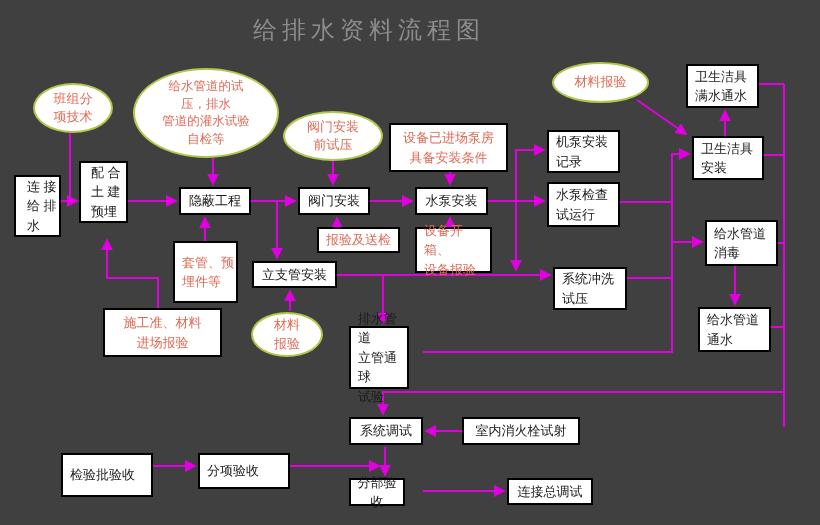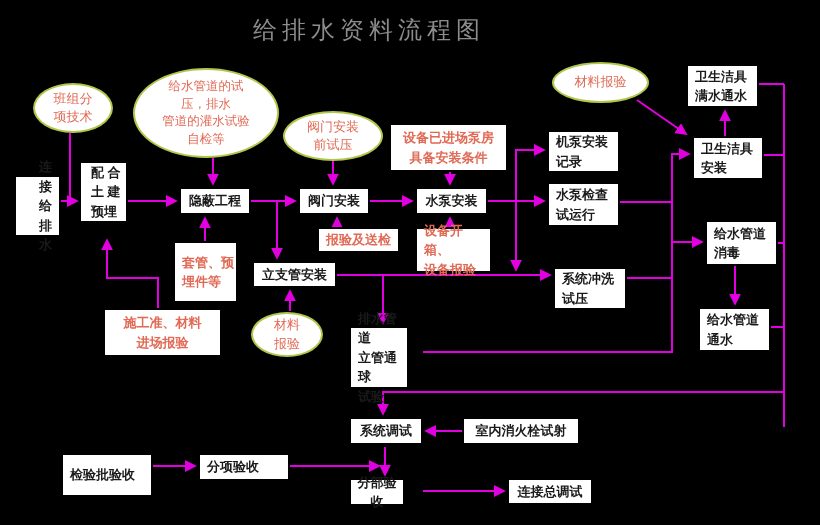--- a/index.html
+++ b/index.html
@@ -1,32 +1,32 @@
 <!DOCTYPE html>
 <html style="--line: #E000E0; --boxb: #000000; --ellb: #AFC74B; --red: #E06A55; --blk: #1A1A1A; --ttl: #8C8C8C;"><head>
 <meta charset="utf-8">
 <style>
   :root{
     --line:#E000E0; --boxb:#000000; --ellb:#AFC74B;
     --red:#E06A55; --blk:#1A1A1A; --ttl:#8C8C8C;
   }
   html,body{margin:0;padding:0;background:#ffffff;}
   #stage{
-    position:relative;width:820px;height:525px;background:#000000;overflow:hidden;
+    position:relative;width:820px;height:525px;background:#404040;overflow:hidden;
     font-family:"Liberation Sans","DejaVu Sans",sans-serif;
   }
   #connectors{position:absolute;left:0;top:0;z-index:1;}
   #connectors polyline{fill:none;stroke:var(--line);stroke-width:2;}
   .ah{fill:var(--line);}
   .box{
     position:absolute;z-index:2;box-sizing:border-box;background:#ffffff;
     border:2px solid var(--boxb);color:var(--blk);
     font-size:13px;line-height:1.5;white-space:pre-line;
     display:flex;align-items:center;justify-content:flex-start;
-    padding-left:7px;padding-right:2px;font-weight:bold;
+    padding-left:7px;padding-right:2px;
   }
   .box.c{justify-content:center;text-align:center;padding-left:2px;}
   .r{color:var(--red);}
   .ell{
     position:absolute;z-index:2;box-sizing:border-box;background:#ffffff;
     border:2px solid var(--ellb);border-radius:50%;color:var(--red);
     font-size:13px;line-height:1.4;white-space:pre-line;
     display:flex;align-items:center;justify-content:center;text-align:center;
   }
   #title{
@@ -79,21 +79,21 @@
     <polyline points="778,243 784,243"></polyline>
     <polyline points="771,327 784,327"></polyline>
     <polyline points="784,392 383,392 383,414" marker-end="url(#ahm)"></polyline>
     <polyline points="462,431 426,431" marker-end="url(#ahm)"></polyline>
     <polyline points="385,447 385,475" marker-end="url(#ahm)"></polyline>
     <polyline points="153,466 195,466" marker-end="url(#ahm)"></polyline>
     <polyline points="290,466 379,466" marker-end="url(#ahm)"></polyline>
     <polyline points="423,491 504,491" marker-end="url(#ahm)"></polyline>
   </svg>
 
-  <div class="box" style="left:14px;top:175px;width:47px;height:62px;padding-left:23px;">连 接
+  <div class="box" style="left:14px;top:175px;width:47px;height:62px;padding-left:11px;">连 接
 给 排
 水</div>
   <div class="box" style="left:79px;top:161px;width:49px;height:62px;padding-left:10px;">配 合
 土 建
 预埋</div>
   <div class="box c" style="left:179px;top:187px;width:72px;height:28px;">隐蔽工程</div>
   <div class="box c" style="left:298px;top:187px;width:72px;height:28px;">阀门安装</div>
   <div class="box c" style="left:415px;top:187px;width:73px;height:28px;">水泵安装</div>
   <div class="box c r" style="left:317px;top:227px;width:83px;height:26px;">报验及送检</div>
   <div class="box c r" style="left:389px;top:111px;width:119px;height:49px;margin-top:12px;">设备已进场泵房
@@ -118,21 +118,21 @@
 满水通水</div>
   <div class="box" style="left:692px;top:136px;width:72px;height:44px;">卫生洁具
 安装</div>
   <div class="box" style="left:705px;top:220px;width:73px;height:46px;">给水管道
 消毒</div>
   <div class="box" style="left:698px;top:307px;width:73px;height:45px;">给水管道
 通水</div>
   <div class="box c" style="left:349px;top:417px;width:74px;height:28px;">系统调试</div>
   <div class="box c" style="left:462px;top:417px;width:118px;height:28px;">室内消火栓试射</div>
   <div class="box" style="left:61px;top:453px;width:92px;height:44px;">检验批验收</div>
-  <div class="box" style="left:198px;top:453px;width:92px;height:28px;">分项验收</div>
+  <div class="box" style="left:198px;top:453px;width:92px;height:36px;">分项验收</div>
   <div class="box c" style="left:349px;top:478px;width:56px;height:28px;">分部验收</div>
   <div class="box c" style="left:507px;top:478px;width:86px;height:27px;">连接总调试</div>
 
   <div class="ell" style="left:133px;top:68px;width:146px;height:90px;font-size:12.5px;">给水管道的试
 压，排水
 管道的灌水试验
 自检等</div>
   <div class="ell" style="left:33px;top:83px;width:80px;height:50px;">班组分
 项技术</div>
   <div class="ell" style="left:283px;top:111px;width:100px;height:50px;">阀门安装

